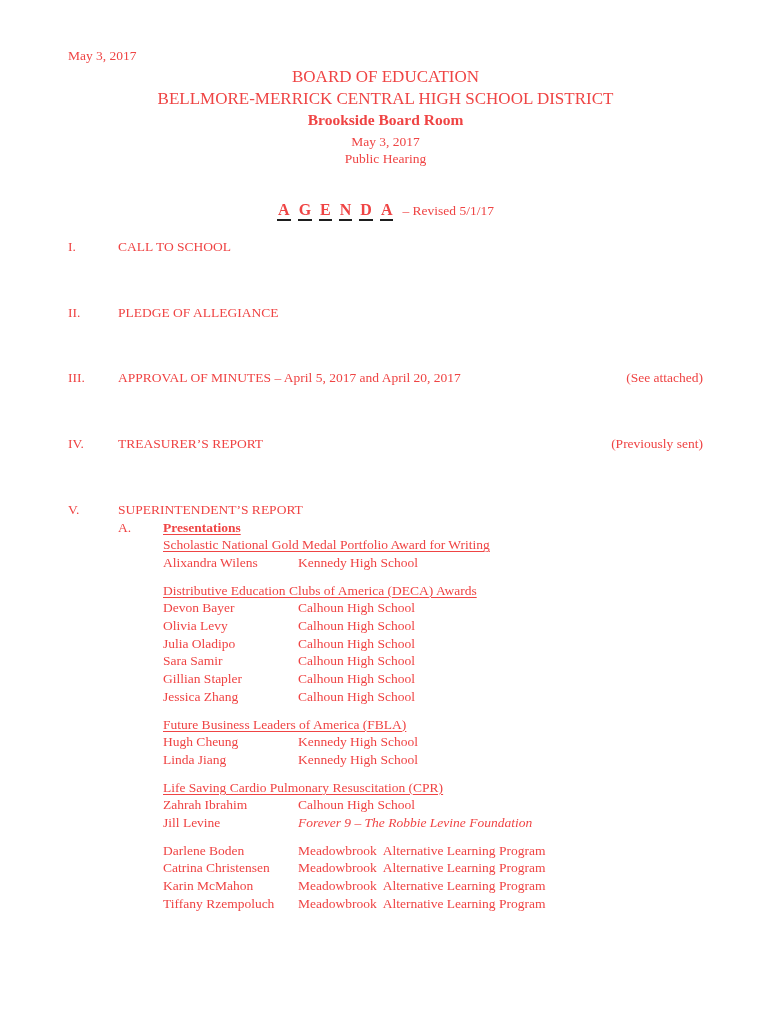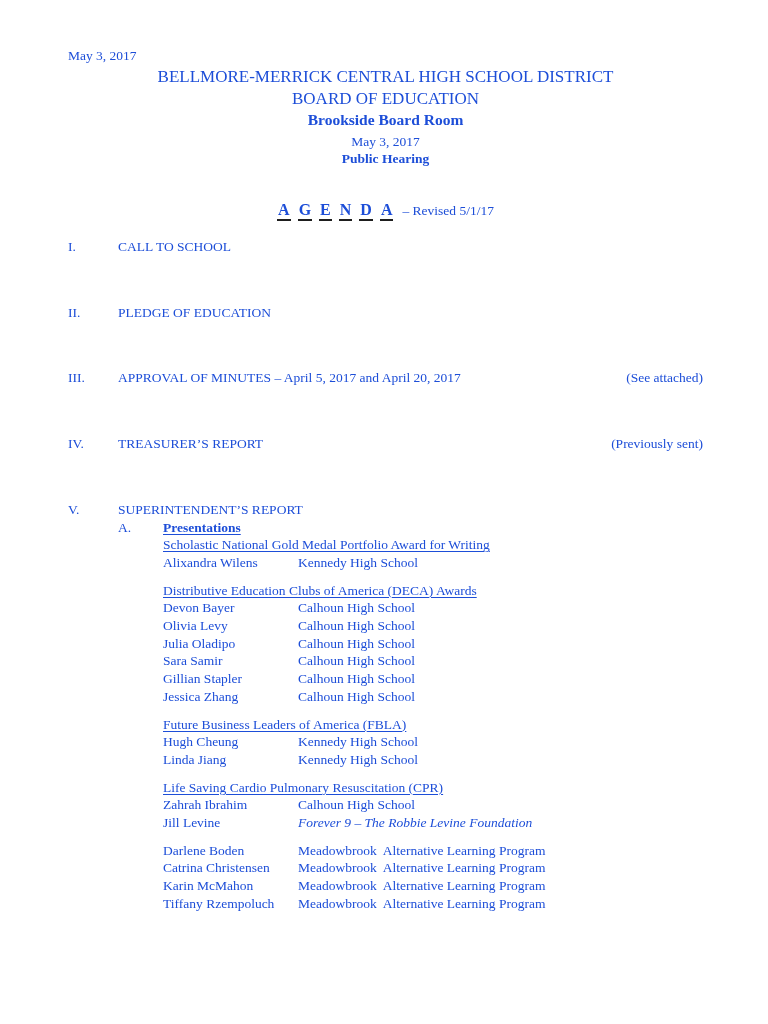--- a/index.html
+++ b/index.html
@@ -3,38 +3,38 @@
 <meta charset="utf-8">
 <style>
   html, body { margin: 0; padding: 0; background: #ffffff; }
   .screen {
     position: relative;
     width: 768px;
     height: 1024px;
     background: #ffffff;
     overflow: hidden;
     font-family: "Liberation Serif", "DejaVu Serif", serif;
-    color: #1d4ed8;
+    color: #ef4444;
   }
   .content {
     position: absolute;
     top: 0; left: 0;
     width: 768px;
     box-sizing: border-box;
     padding: 47px 65px 0 68px;
     font-size: 13.5px;
     line-height: 17.7px;
   }
   .meta-line { line-height: 17px; }
 
   .doc-header { text-align: center; margin-top: 2px; }
   .h-title { font-size: 17px; line-height: 21.5px; }
   .h-room  { font-size: 15.5px; font-weight: bold; line-height: 21px; }
   .h-date  { line-height: 17px; margin-top: 3px; }
-  .h-session { font-weight: bold; line-height: 17px; }
+  .h-session { font-weight: normal; line-height: 17px; }
 
   .agenda-line { text-align: center; margin-top: 34px; height: 22px; line-height: 20px; }
   .ag-letter {
     display: inline-block;
     font-weight: bold;
     font-size: 16px;
     line-height: 18px;
     border-bottom: 2px solid #1e1e1e;
     margin-right: 7px;
     padding: 0 1px;
@@ -62,41 +62,41 @@
 </style>
 </head>
 <body>
 
 <div class="screen">
   <div class="content">
 
     <div class="meta-line">May 3, 2017</div>
 
     <div class="doc-header">
+      <div class="h-title">BOARD OF EDUCATION</div>
       <div class="h-title">BELLMORE-MERRICK CENTRAL HIGH SCHOOL DISTRICT</div>
-      <div class="h-title">BOARD OF EDUCATION</div>
       <div class="h-room">Brookside Board Room</div>
       <div class="h-date">May 3, 2017</div>
       <div class="h-session">Public Hearing</div>
     </div>
 
     <div class="agenda-line">
       <span class="ag-letter">A</span><span class="ag-letter">G</span><span class="ag-letter">E</span><span class="ag-letter">N</span><span class="ag-letter">D</span><span class="ag-letter">A</span><span class="ag-rev">– Revised 5/1/17</span>
     </div>
 
     <div>
 
       <div class="item item-first">
         <span class="num">I.</span>
         <span>CALL TO SCHOOL</span>
       </div>
 
       <div class="item">
         <span class="num">II.</span>
-        <span>PLEDGE OF EDUCATION</span>
+        <span>PLEDGE OF ALLEGIANCE</span>
       </div>
 
       <div class="item">
         <span class="num">III.</span>
         <span>APPROVAL OF MINUTES – April 5, 2017 and April 20, 2017</span>
         <span class="note">(See attached)</span>
       </div>
 
       <div class="item">
         <span class="num">IV.</span>

